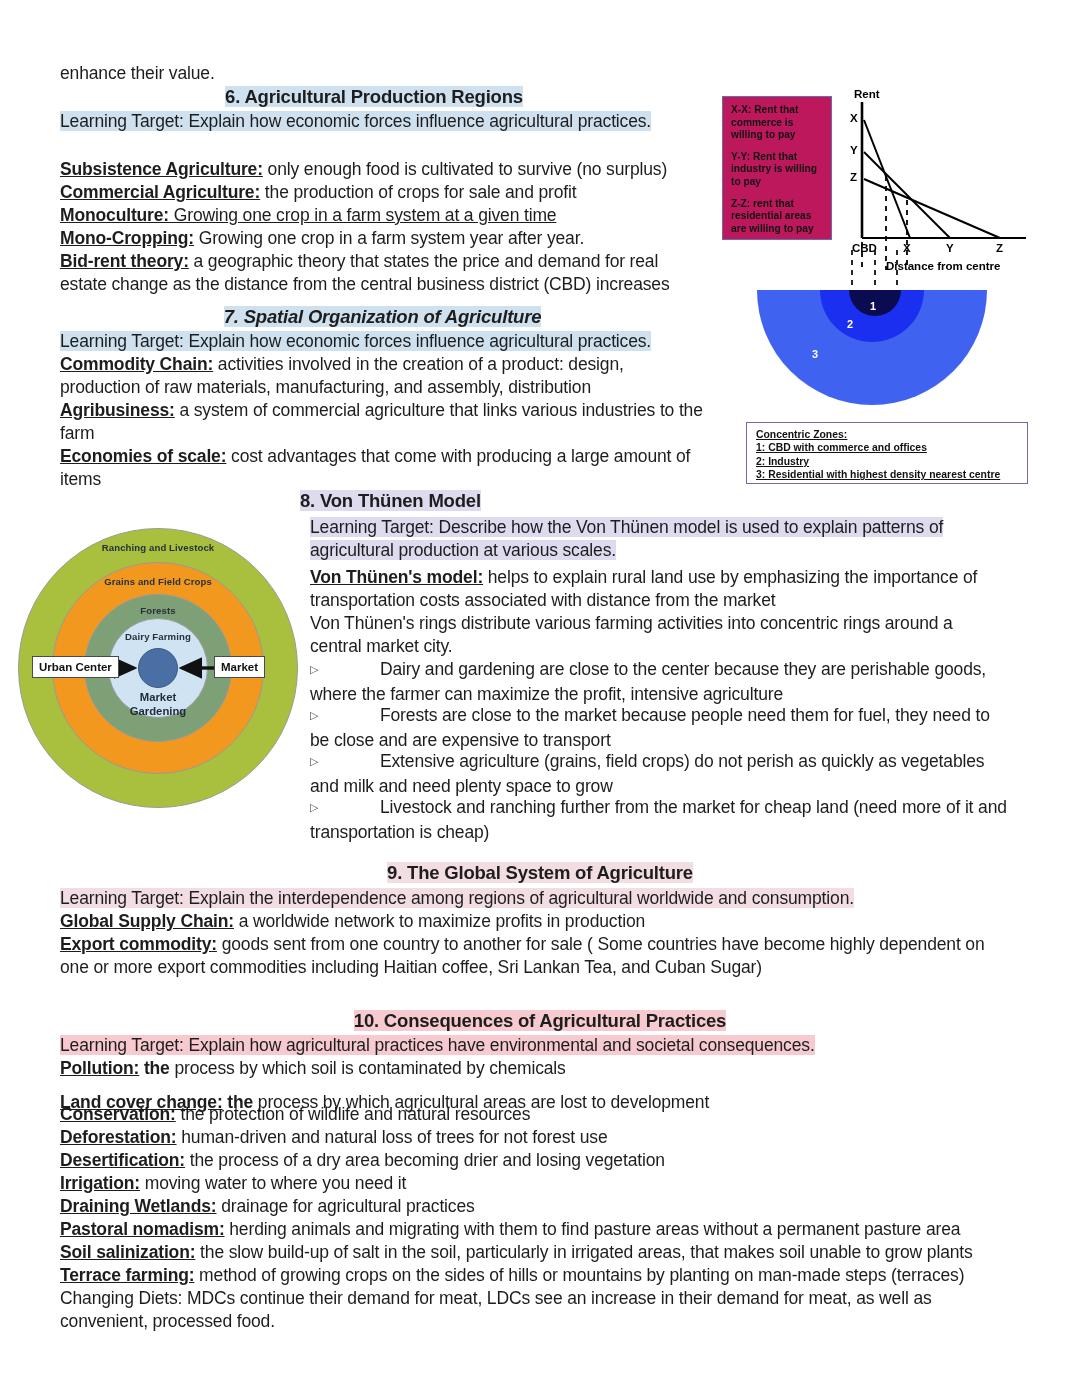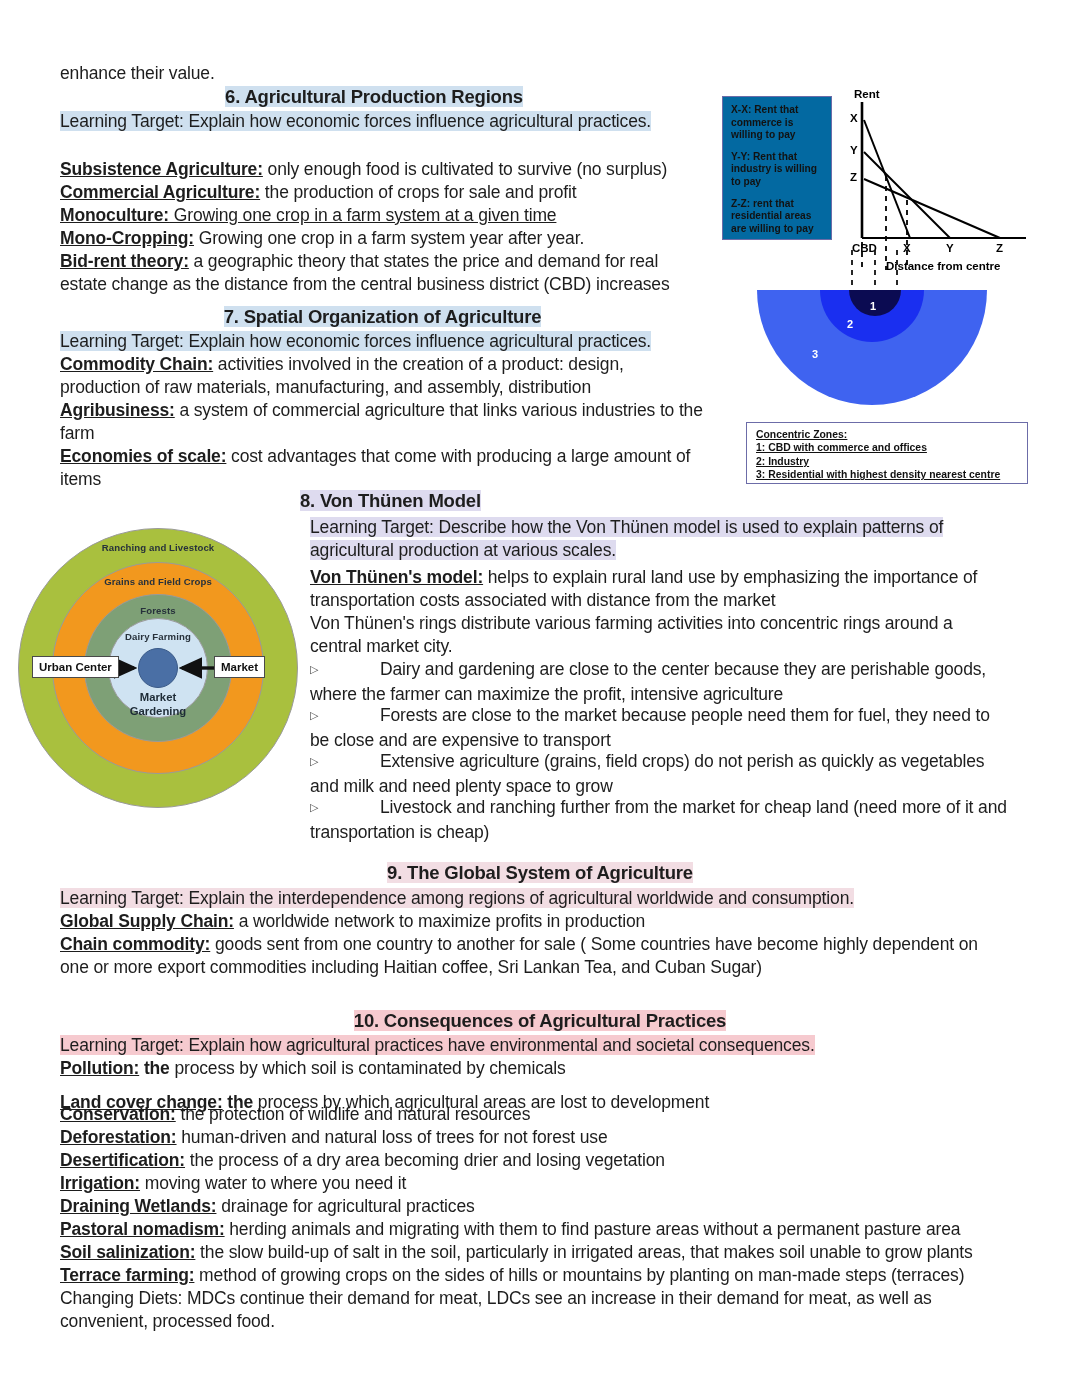--- a/index.html
+++ b/index.html
@@ -60,21 +60,21 @@
     width: 310px;
     height: 180px;
   }
   #bidrent-legend {
     position: absolute;
     left: 0px;
     top: 4px;
     width: 110px;
     height: 144px;
     border: 1.5px solid #6c6ca8;
-    background: #0369a1;
+    background: #be185d;
     box-sizing: border-box;
     padding: 7px 6px 4px 8px;
     font-size: 10.2px;
     line-height: 12.6px;
     font-weight: bold;
     color: #121212;
   }
   #bidrent-legend p { margin: 0 0 9px 0; }
   #bidrent-legend p:last-child { margin-bottom: 0; }
 
@@ -191,21 +191,21 @@
   <div class="txt" style="left:60px; top:204px; width:640px;text-decoration:underline;">
     <span class="u">Monoculture:</span><span> Growing one crop in a farm system at a given time</span>
   </div>
   <div class="txt" style="left:60px; top:227px; width:640px;">
     <span class="u">Mono-Cropping:</span><span> Growing one crop in a farm system year after year.</span>
   </div>
   <div class="txt" style="left:60px; top:250px; width:640px;">
     <span class="u">Bid-rent theory:</span><span> a geographic theory that states the price and demand for real estate change as the distance from the central business district (CBD) increases</span>
   </div>
 
-  <div class="txt heading center" style="left:60px; top:306px; width:645px;">
+  <div class="txt heading center" style="left:60px; top:306px; width:645px;font-style:italic;">
     <span class="hl-blue">7. Spatial Organization of Agriculture</span>
   </div>
   <div class="txt" style="left:60px; top:330px; width:660px;">
     <span class="hl-blue">Learning Target: Explain how economic forces influence agricultural practices.</span>
   </div>
   <div class="txt" style="left:60px; top:353px; width:648px;">
     <span class="u">Commodity Chain:</span><span> activities involved in the creation of a product: design, production of raw materials, manufacturing, and assembly, distribution</span>
   </div>
   <div class="txt" style="left:60px; top:399px; width:648px;">
     <span class="u">Agribusiness:</span><span> a system of commercial agriculture that links various industries to the farm</span>
@@ -243,21 +243,21 @@
   <div class="txt heading center" style="left:60px; top:862px; width:960px;">
     <span class="hl-pink1">9. The Global System of Agriculture</span>
   </div>
   <div class="txt" style="left:60px; top:887px; width:960px;">
     <span class="hl-pink1">Learning Target: Explain the interdependence among regions of agricultural worldwide and consumption.</span>
   </div>
   <div class="txt" style="left:60px; top:910px; width:960px;">
     <span class="u">Global Supply Chain:</span><span> a worldwide network to maximize profits in production</span>
   </div>
   <div class="txt" style="left:60px; top:933px; width:945px;">
-    <span class="u">Chain commodity:</span><span> goods sent from one country to another for sale ( Some countries have become highly dependent on one or more export commodities including Haitian coffee, Sri Lankan Tea, and Cuban Sugar)</span>
+    <span class="u">Export commodity:</span><span> goods sent from one country to another for sale ( Some countries have become highly dependent on one or more export commodities including Haitian coffee, Sri Lankan Tea, and Cuban Sugar)</span>
   </div>
 
   <div class="txt heading center" style="left:60px; top:1010px; width:960px;">
     <span class="hl-pink2">10. Consequences of Agricultural Practices</span>
   </div>
   <div class="txt" style="left:60px; top:1034px; width:960px;">
     <span class="hl-pink2">Learning Target: Explain how agricultural practices have environmental and societal consequences.</span>
   </div>
 
   <div class="txt" style="left:60px; top:1057px; width:960px;">

